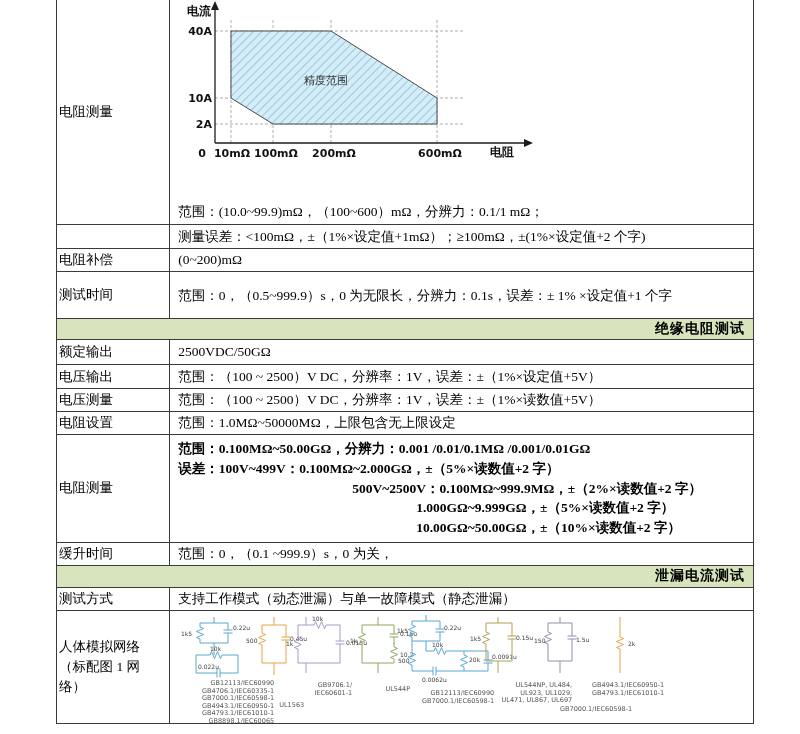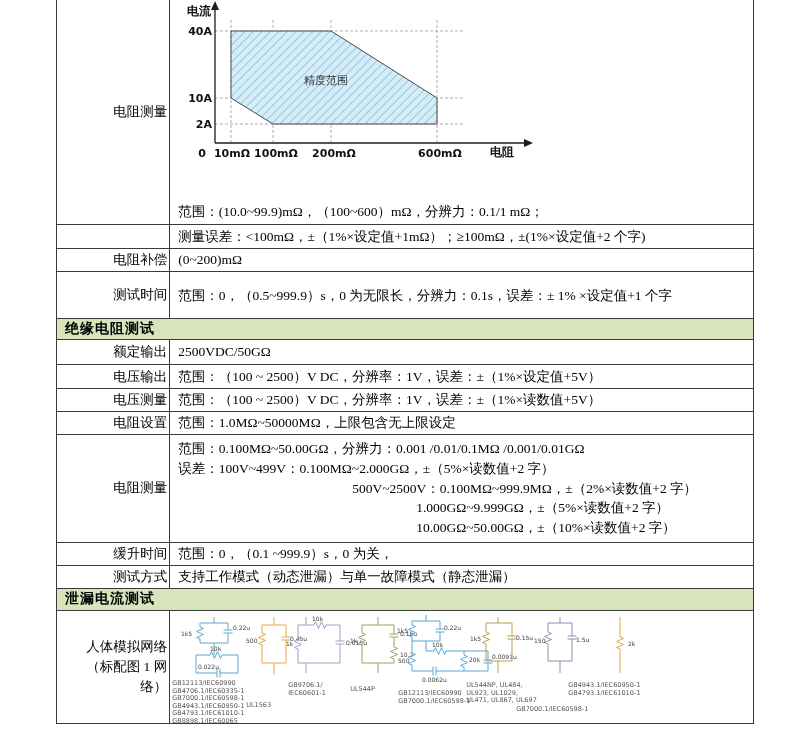--- a/index.html
+++ b/index.html
@@ -1,39 +1,39 @@
 <!DOCTYPE html>
 <html><head>
 <meta charset="utf-8">
 <style>
   html,body{margin:0;padding:0;}
   body{width:800px;height:734px;background:#fff;position:relative;overflow:hidden;
        font-family:"Liberation Serif","DejaVu Serif",serif;color:#000;}
   table.spec{position:absolute;left:56px;top:-1px;width:698px;border-collapse:collapse;table-layout:fixed;}
   td{border:1px solid #3a3a3a;font-size:13.5px;padding:0 8px;vertical-align:middle;overflow:hidden;}
-  td.hdr{text-align:right;padding:0 2px;}
-  td.section{background:#d7e4bc;text-align:left;font-weight:bold;font-size:14px;
+  td.hdr{text-align:left;padding:0 2px;}
+  td.section{background:#d7e4bc;text-align:right;font-weight:bold;font-size:14px;
              font-family:"Liberation Sans","DejaVu Sans",sans-serif;letter-spacing:1px;}
   td.nopad{padding:0;}
   .oneline{white-space:nowrap;}
   .caption-line{padding:0 0 2px 8px;line-height:21px;white-space:nowrap;margin-top:37px;}
   .ml1{margin-left:174px;}
   .ml2{margin-left:238px;}
   .r9cell{padding:4px 8px;}
-  .r9cell div{line-height:19.8px;white-space:nowrap;}
+  .r9cell div{line-height:19.8px;white-space:nowrap;font-weight:bold;}
   .wrap2{line-height:21px;padding:3px 8px;}
   svg{display:block;}
   svg text{font-family:"DejaVu Sans","Liberation Sans",sans-serif;fill:#3c3c3c;stroke:none;}
   .axis-num{font-size:11px;font-weight:bold;fill:#111;}
   .axis-cjk{font-size:12px;font-weight:bold;fill:#111;}
   .region-label{font-size:11px;fill:#333;}
   .cir-wrap{position:relative;width:581px;height:111px;}
   .cir{position:absolute;}
   .cval{font-size:6px;}
-  .clabel{position:absolute;font-size:6.5px;line-height:7.4px;color:#555;text-align:left;
+  .clabel{position:absolute;font-size:6.5px;line-height:7.4px;color:#555;text-align:right;
           font-family:"DejaVu Sans","Liberation Sans",sans-serif;}
   .hdr-multi div{line-height:20px;}
 </style>
 </head>
 <body>
 
 <svg width="0" height="0" style="position:absolute">
   <defs>
     <path id="res-v" d="M0,0 V4 L3.5,5.5 L-3.5,8.5 L3.5,11.5 L-3.5,14.5 L0,16 V20" fill="none" stroke="currentColor"></path>
     <path id="res-h" d="M0,0 H4 L5.5,-3.5 L8.5,3.5 L11.5,-3.5 L14.5,3.5 L16,0 H20" fill="none" stroke="currentColor"></path>
@@ -146,27 +146,27 @@
       <div class="ml2">10.00GΩ~50.00GΩ，±（10%×读数值+2 字）</div>
     </td>
   </tr>
 
   <tr style="height:23px">
     <td class="hdr">缓升时间</td>
     <td class="oneline">范围：0，（0.1 ~999.9）s，0 为关，</td>
   </tr>
 
 
+  <tr style="height:22px">
+    <td class="section" colspan="2">泄漏电流测试</td>
+  </tr>
+
   <tr style="height:23px">
     <td class="hdr">测试方式</td>
     <td class="oneline">支持工作模式（动态泄漏）与单一故障模式（静态泄漏）</td>
-  </tr>
-
-  <tr style="height:22px">
-    <td class="section" colspan="2">泄漏电流测试</td>
   </tr>
 
   <tr style="height:113px">
     <td class="hdr hdr-multi">
       <div>人体模拟网络</div>
       <div>（标配图 1 网</div>
       <div>络）</div>
     </td>
     <td class="nopad">
       <div class="cir-wrap">

